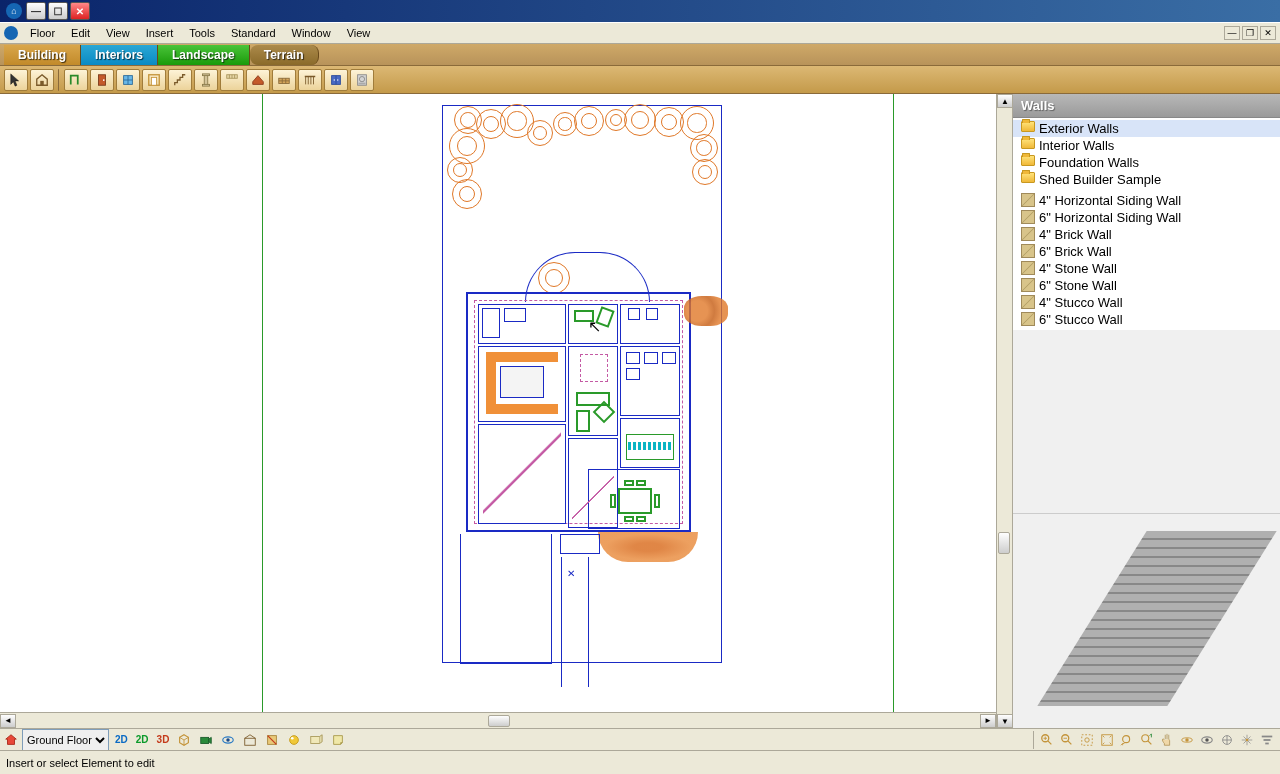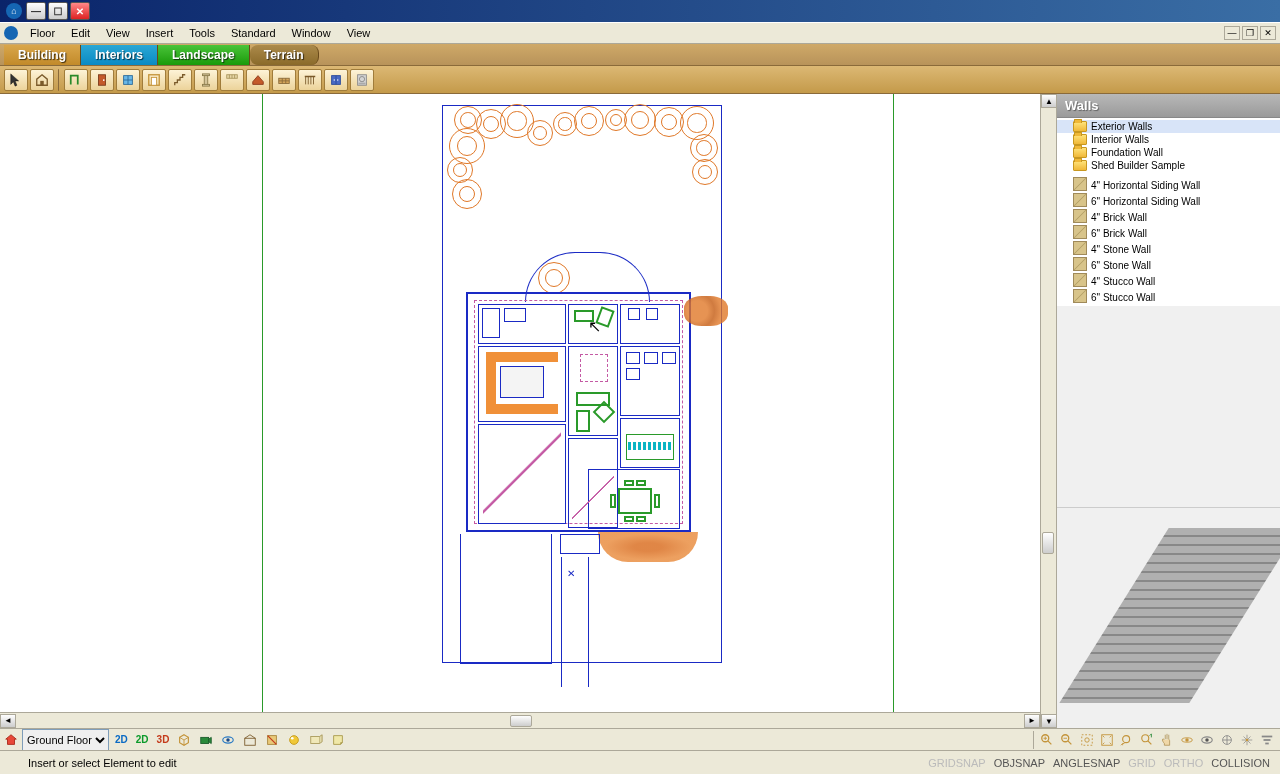--- a/index.html
+++ b/index.html
@@ -28,43 +28,43 @@
 .main { flex:1; display:flex; background:#fff; }
 .canvas-wrap { flex:1; display:flex; flex-direction:column; background:#fff; position:relative; }
 .canvas { flex:1; position:relative; background:#fff; overflow:hidden; }
 .hscroll { height:16px; background:#ece9d8; border-top:1px solid #aca899; display:flex; align-items:center; }
 .hscroll .arrow, .vscroll .arrow { width:16px; height:14px; background:linear-gradient(#fefefe,#cdcdcd); border:1px solid #aca899; display:flex;align-items:center;justify-content:center;font-size:8px;cursor:pointer; }
 .hscroll .track { flex:1; height:14px; background:#ece9d8; position:relative; }
 .hscroll .thumb { position:absolute; left:49%; width:22px; height:12px; top:1px; background:linear-gradient(#fefefe,#cdcdcd); border:1px solid #aca899; border-radius:2px; }
 .vscroll { width:16px; background:#ece9d8; border-left:1px solid #aca899; display:flex; flex-direction:column; }
 .vscroll .track { flex:1; width:14px; background:#ece9d8; position:relative; }
 .vscroll .thumb { position:absolute; top:70%; height:22px; width:12px; left:1px; background:linear-gradient(#fefefe,#cdcdcd); border:1px solid #aca899; border-radius:2px; }
-.right-panel { width:224px; background:#f0f0f0; border-left:1px solid #aca899; display:flex; flex-direction:column; }
+.right-panel { width:268px; background:#f0f0f0; border-left:1px solid #aca899; display:flex; flex-direction:column; }
 .panel-header { background:linear-gradient(#b8b8b8,#9a9a9a); color:#fff; font-weight:bold; font-size:13px; padding:4px 8px; border-bottom:1px solid #888; text-shadow:1px 1px 1px rgba(0,0,0,.4);}
 .panel-section-label { background:#e8e4d8; padding:3px 6px; font-size:11px; border-bottom:1px solid #d0ccc0; }
 .panel-list { background:#fff; padding:2px 0; }
-.panel-item { display:flex; align-items:flex-end; padding:1px 8px 1px 16px; gap:4px; cursor:pointer; font-size:10px; }
+.panel-item { display:flex; align-items:flex-start; padding:1px 8px 1px 8px; gap:4px; cursor:pointer; font-size:13px; }
 .panel-item.selected { background:#d8e4f8; }
 .folder-icon { width:14px; height:11px; background:linear-gradient(#ffe37a,#f0b838); border:1px solid #c89820; border-radius:1px; position:relative; }
 .folder-icon::before { content:''; position:absolute; top:-3px; left:0; width:6px; height:3px; background:#f0b838; border:1px solid #c89820; border-bottom:none; border-radius:1px 1px 0 0;}
 .wall-icon { width:14px; height:14px; background:linear-gradient(135deg,#d8c48a 45%,#b8a46a 50%,#d8c48a 55%); border:1px solid #a08a5a; }
 .preview-box { flex:1; background:#f0f0f0; border-top:1px solid #ccc; display:flex; align-items:center; justify-content:center; padding:10px; min-height: 215px;}
 .siding-preview { width:190px; height:180px; position:relative; }
 .siding-shape { transform:skewX(-32deg); width:130px; height:175px; margin-left:40px; background:repeating-linear-gradient(to bottom, #b0b0b0 0, #b0b0b0 7px, #888 7px, #888 9px); }
 .bottom-bar1 { height:22px; background:#ece9d8; border-top:1px solid #aca899; display:flex; align-items:center; padding:0 4px; gap:4px; font-size:11px; }
 .bottom-bar1 select { font-size:11px; height:22px; border:1px solid #7f9db9; }
 .view-btn { padding:1px 2px; font-size:10px; font-weight:bold; cursor:pointer; }
 .view-btn.v2d { color:#0a6ac4; }
 .view-btn.v2dd { color:#0a9a2a; }
 .view-btn.v3d { color:#c43a1a; }
 .ico-btn { width:18px; height:18px; display:flex;align-items:center;justify-content:center;cursor:pointer; font-size:13px; }
 .ico-btn svg { width:14px; height:14px; }
 .bottom-bar1 .spacer { flex:1; }
 .statusbar { height:24px; background:#ece9d8; border-top:1px solid #aca899; display:flex; align-items:center; padding:0 6px; font-size:11px; gap:10px; }
-.statusbar .status-text { flex:1;margin-left:22px; }
+.statusbar .status-text { flex:1; }
 .statusbar .opt { color:#555; padding:0 4px; }
 .statusbar .opt.disabled { color:#bbb; }
 
 .canvas .vline { position:absolute; top:0; bottom:0; width:1px; background:#2a9a2a; }
 .canvas .lot { position:absolute; border:1px solid #1a2ac4; background:#fff; }
 .canvas .floorplan { position:absolute; border:2px solid #1a2ac4; }
 .floorplan .room { position:absolute; border:1px solid #1a2ac4; }
 .floorplan .dash { position:absolute; border:1px dashed #c45aa4; }
 .floorplan .orange-block { position:absolute; background:#f09038; }
 .floorplan .green-rect { position:absolute; border:2px solid #2a9a2a; }
@@ -325,21 +325,21 @@
         <div class="panel-item selected">
           <span class="folder-icon"></span>
           <span>Exterior Walls</span>
         </div>
         <div class="panel-item">
           <span class="folder-icon"></span>
           <span>Interior Walls</span>
         </div>
         <div class="panel-item">
           <span class="folder-icon"></span>
-          <span>Foundation Wall</span>
+          <span>Foundation Walls</span>
         </div>
         <div class="panel-item">
           <span class="folder-icon"></span>
           <span>Shed Builder Sample</span>
         </div>
       </div>
     <div class="panel-list" id="walls-list" style="flex-shrink:0;">
         <div class="panel-item">
           <span class="wall-icon"></span>
           <span>4" Horizontal Siding Wall</span>
@@ -517,21 +517,13 @@
           <rect x="2" y="3" width="12" height="2" fill="#888"></rect>
           <rect x="4" y="7" width="8" height="2" fill="#888"></rect>
           <rect x="6" y="11" width="4" height="2" fill="#888"></rect>
         </svg>
       </span>
   </div>
 </div>
 
 <div class="statusbar">
   <div class="status-text">Insert or select Element to edit</div>
-  <div id="status-opts" style="display:flex;">
-      <div class="opt disabled">GRIDSNAP</div>
-      <div class="opt">OBJSNAP</div>
-      <div class="opt">ANGLESNAP</div>
-      <div class="opt disabled">GRID</div>
-      <div class="opt disabled">ORTHO</div>
-      <div class="opt">COLLISION</div>
-    </div>
 </div>
 
 </body></html>

